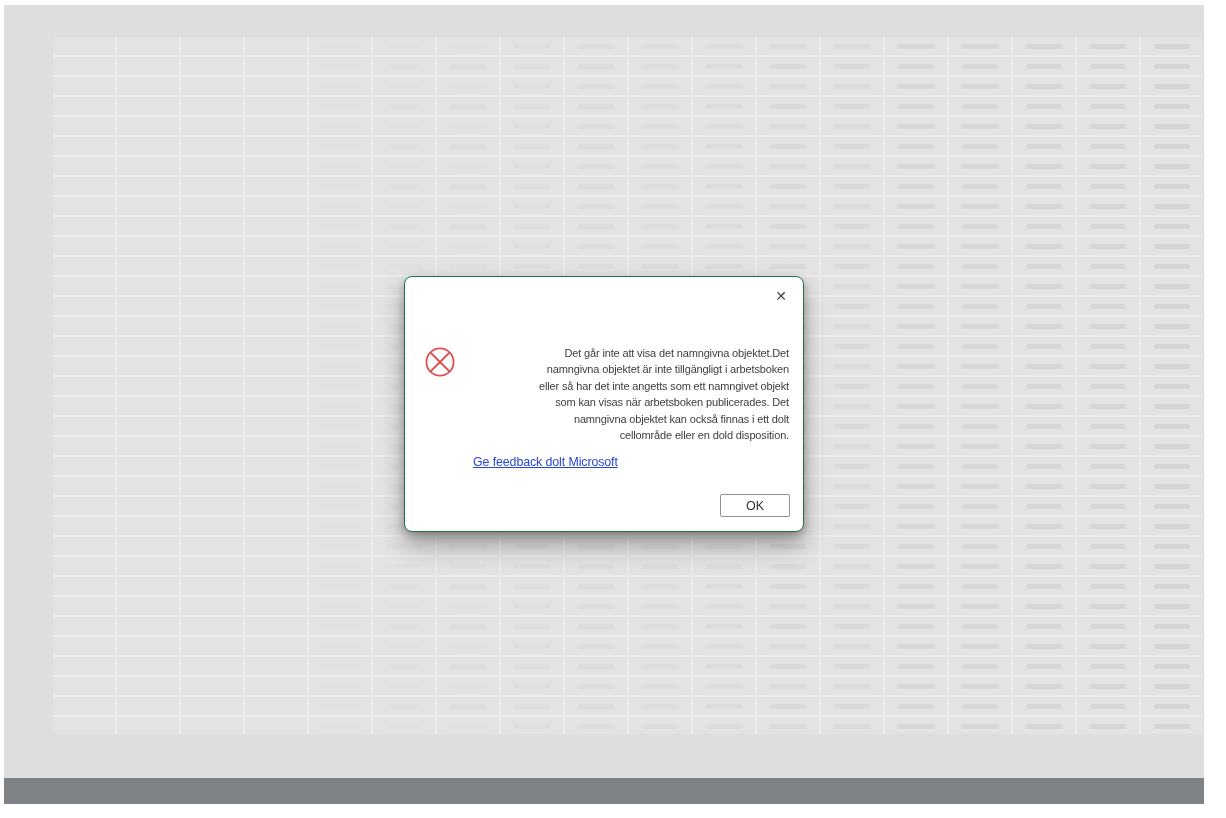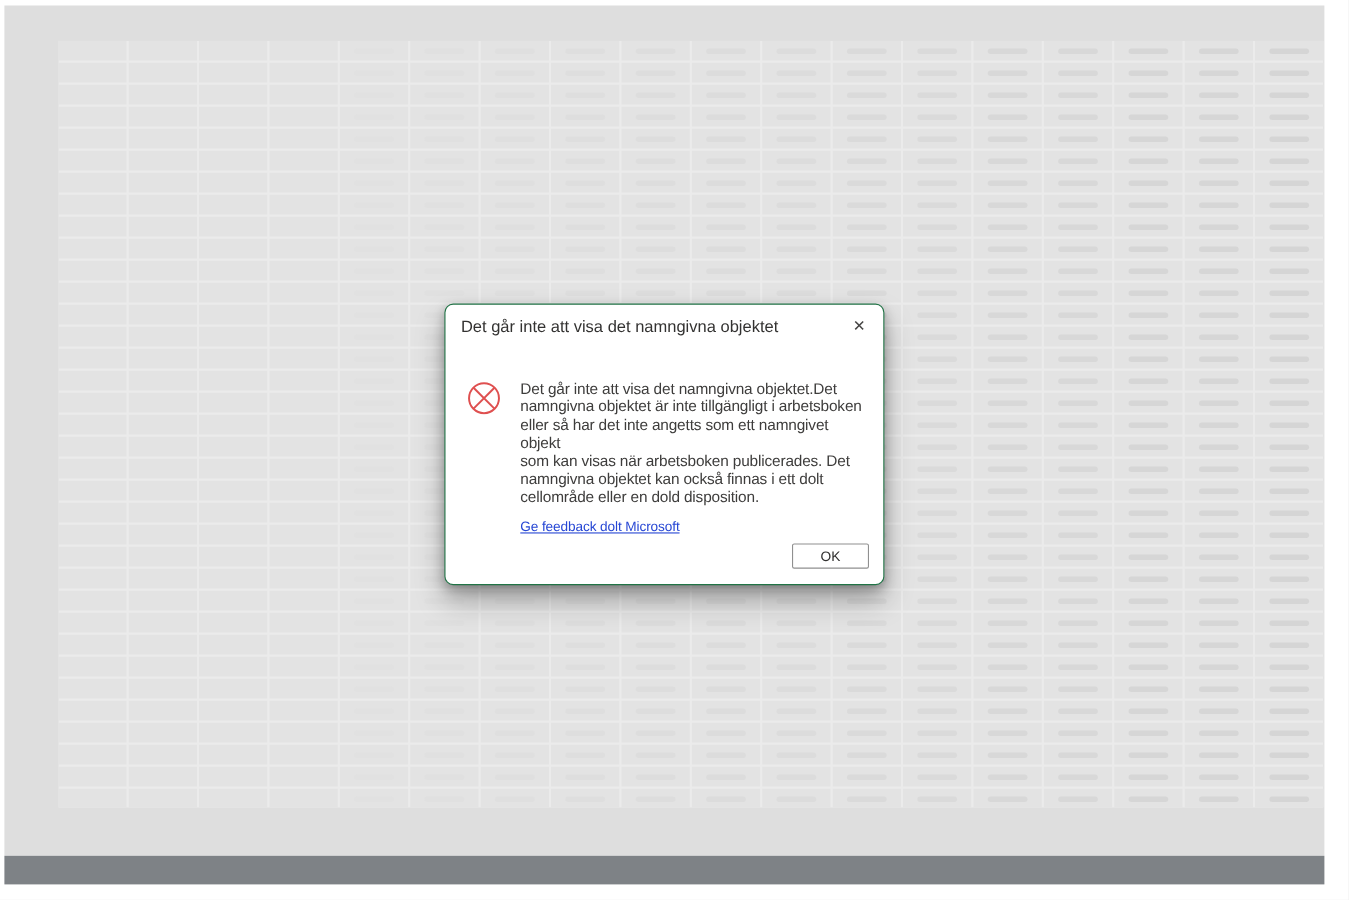--- a/index.html
+++ b/index.html
@@ -57,23 +57,24 @@
     font-family:"Liberation Sans", sans-serif;
   }
   .dlg-body{
     position:absolute;left:20px;top:68px;
     display:flex;gap:18px;align-items:flex-start;
   }
   .err-icon{flex:0 0 30px;margin-top:2px;display:block;}
   .dlg-text-col{width:316px;}
   .dlg-message{
     margin:0;
-    font-size:14px;line-height:16.4px;letter-spacing:-0.15px;
+    font-size:11px;line-height:16.4px;letter-spacing:-0.15px;
     color:#3e3d3c;
     white-space:pre-line;
+    text-align:right;
   }
   .dlg-link{
     display:inline-block;margin-top:12px;
     font-size:12.4px;letter-spacing:-0.1px;
     color:var(--link,#2646d4);
     text-decoration:underline;cursor:pointer;
   }
   .dlg-ok{
     position:absolute;right:13px;bottom:14px;
     width:70px;height:23px;
@@ -1700,21 +1701,20 @@
         <div class="cell">
           <span class="pill" style="opacity: 0.835;"></span>
         </div>
       </div>
   </div>
 </div>
 
 <div class="bottom-bar"></div>
 
 <div class="dialog" role="alertdialog">
-  <div class="dlg-title">Det går inte att visa det namngivna objektet</div>
   <button class="dlg-close">✕</button>
 
   <div class="dlg-body">
     <span class="err-icon">
       <svg width="30" height="30" viewBox="0 0 30 30" aria-hidden="true">
         <circle cx="15" cy="15" r="13.6" fill="none" stroke="var(--error,#df5050)" stroke-width="1.8"></circle>
         <line x1="5.5" y1="5.5" x2="24.5" y2="24.5" stroke="var(--error,#df5050)" stroke-width="1.8"></line>
         <line x1="24.5" y1="5.5" x2="5.5" y2="24.5" stroke="var(--error,#df5050)" stroke-width="1.8"></line>
       </svg>
     </span>

